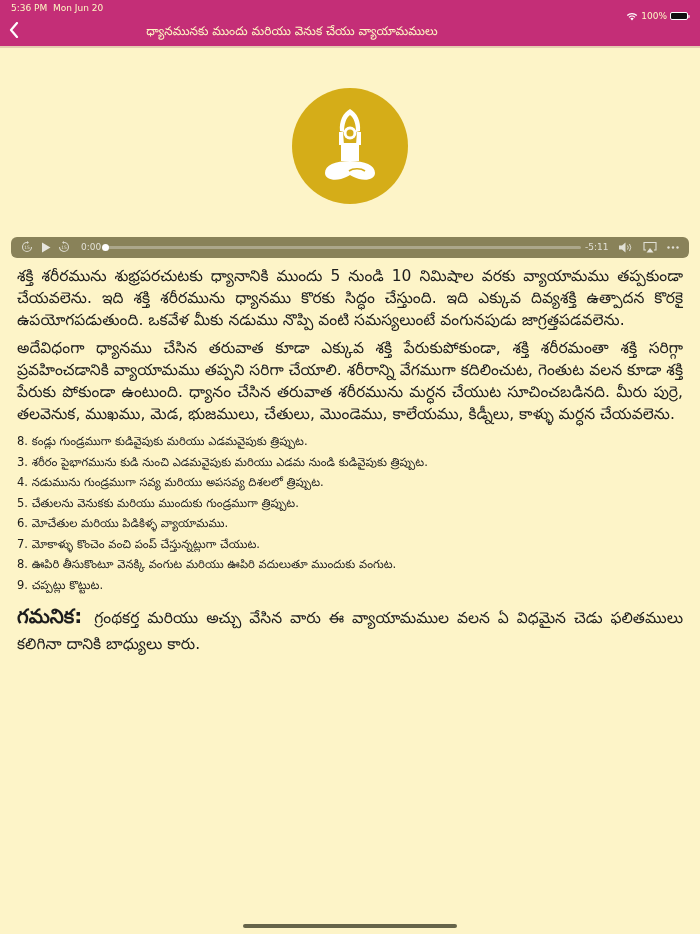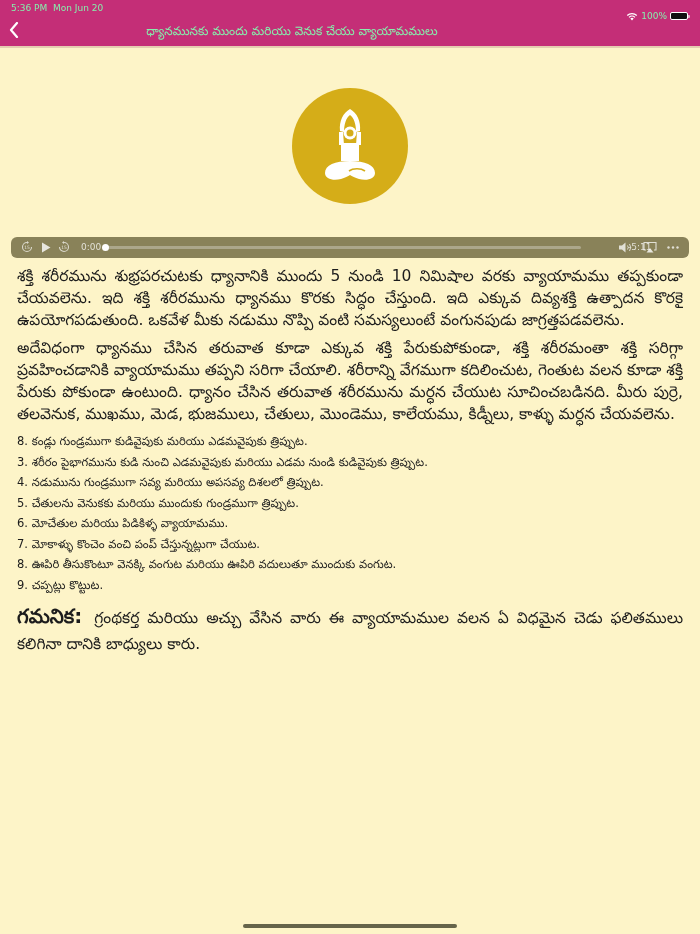--- a/index.html
+++ b/index.html
@@ -6,21 +6,21 @@
   html, body { width: 700px; height: 934px; overflow: hidden; }
   body {
     font-family: "DejaVu Sans", "Liberation Sans", sans-serif;
     background: #fdf4c8;
     color: #1a1a1a;
     position: relative;
   }
   .topbar {
     position: absolute; left: 0; top: 0; width: 700px; height: 46px;
     background: #c42e77;
-    color: #86efac;
+    color: #fef9c3;
   }
   .status-bar {
     position: absolute; left: 0; top: 0; width: 700px; height: 16px;
     font-size: 9px; line-height: 16px;
   }
   .status-time { position: absolute; left: 11px; top: 0; }
   .status-right { position: absolute; right: 12px; top: 8px; display: flex; align-items: center; gap: 3px; }
   .battery { width: 18px; height: 8px; border: 1px solid #fff; border-radius: 2px; position: relative; background: #111; }
   .battery::after { content: ""; position: absolute; right: -3px; top: 2px; width: 2px; height: 3px; background: #fff; border-radius: 0 1px 1px 0; opacity: .6; }
   .wifi { width: 12px; height: 9px; display: inline-block; }
@@ -50,21 +50,21 @@
     font-size: 9px;
   }
   .pl-btn { display: inline-flex; align-items: center; justify-content: center; cursor: pointer; }
   .skip { position: absolute; top: 4px; width: 12px; height: 12px; }
   .skip-back { left: 10px; }
   .play { position: absolute; left: 30px; top: 5px; width: 10px; height: 11px; }
   .skip-fwd { left: 47px; }
   .time-cur { position: absolute; left: 70px; top: 0; line-height: 21px; }
   .track { position: absolute; left: 93px; top: 9px; width: 477px; height: 3px; background: rgba(255,255,255,0.3); border-radius: 2px; }
   .knob { position: absolute; left: -2px; top: -2px; width: 7px; height: 7px; border-radius: 50%; background: #fff; cursor: pointer; }
-  .time-rem { position: absolute; left: 574px; top: 0; line-height: 21px; margin-left: 43px; }
+  .time-rem { position: absolute; left: 574px; top: 0; line-height: 21px; }
   .vol { position: absolute; left: 607px; top: 4px; width: 16px; height: 13px; }
   .airplay { position: absolute; left: 632px; top: 4px; width: 14px; height: 13px; }
   .more { position: absolute; left: 655px; top: 4px; width: 14px; height: 13px; }
 
   .content {
     position: absolute; left: 17px; top: 265px; width: 666px;
     font-size: 15.5px; line-height: 22px; text-align: justify;
     color: #1c1c1c;
   }
   .para { margin-bottom: 6px; }

